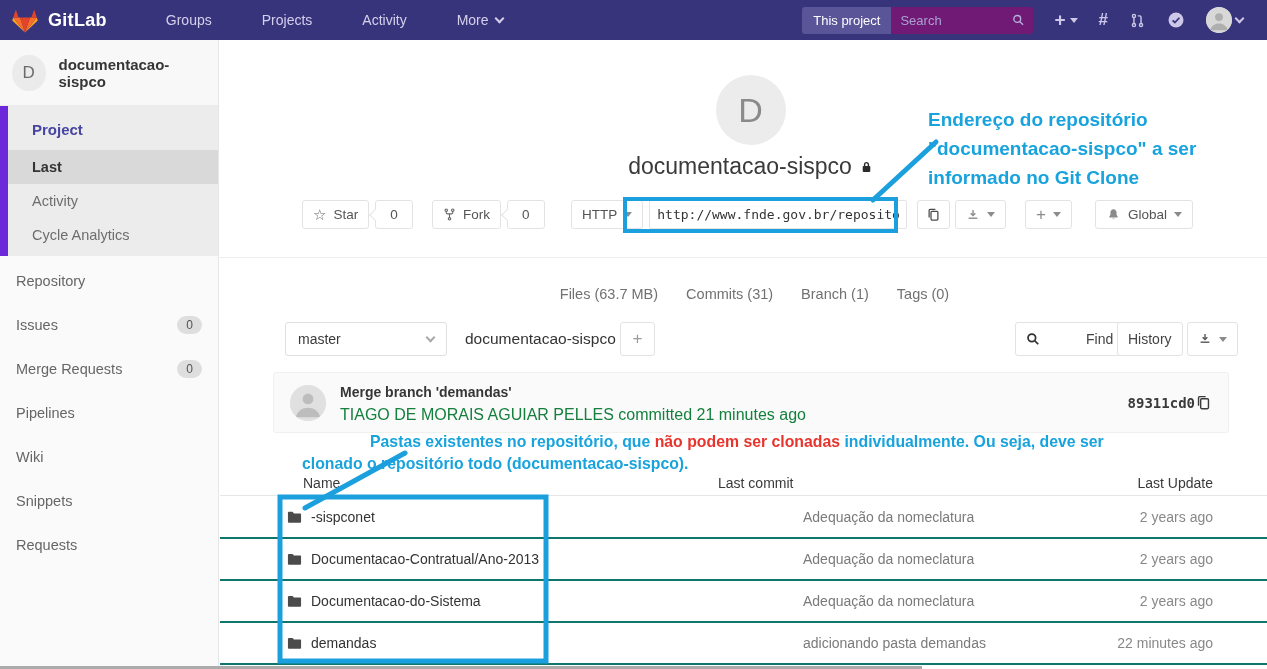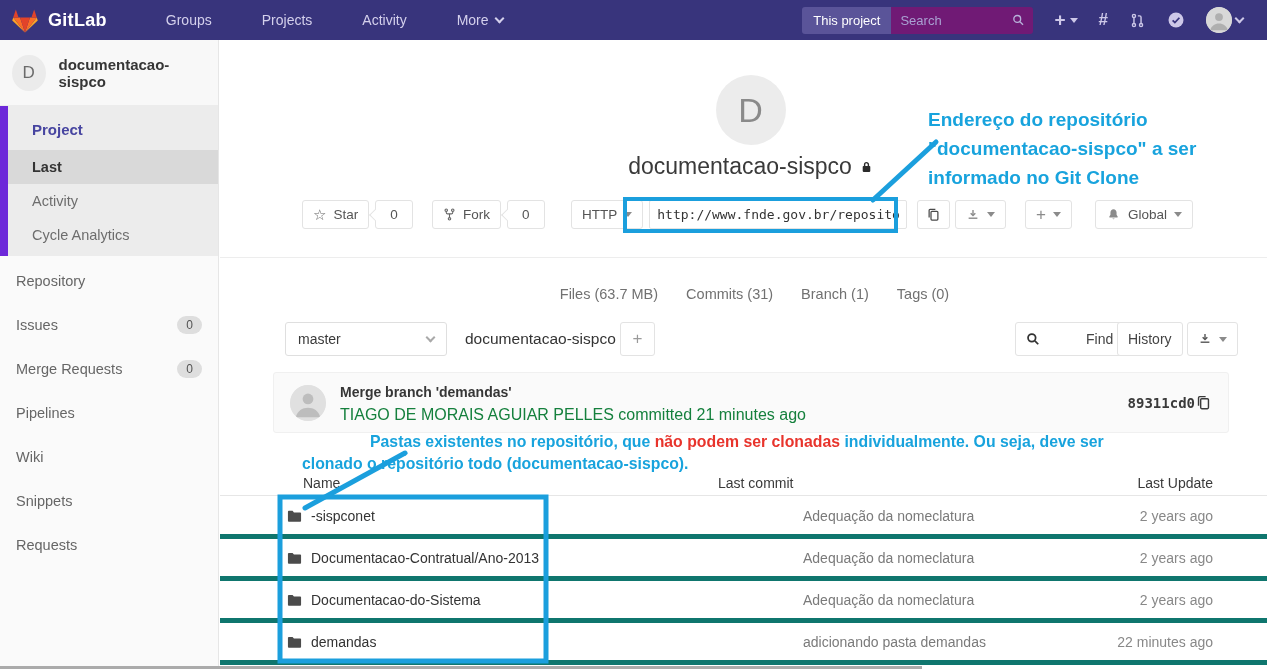--- a/index.html
+++ b/index.html
@@ -80,21 +80,21 @@
   .anno-folders-note { position:absolute; font-size:17px; font-weight:700; color:#18a3dd; white-space:nowrap; transform:scaleX(.93); transform-origin:0 50%; }
   .fn1 { left:150px; top:392px; }
   .fn2 { left:82px; top:414px; }
   .anno-red { color:#e8342c; }
 
   .t-head { position:absolute; top:435px; left:0; right:0; height:21px; border-bottom:1px solid #e6e6e6; font-size:14px; color:#3a3a3a; }
   .th-name { position:absolute; left:63px; top:0;margin-left:20px; }
   .th-commit { position:absolute; left:498px; top:0; }
   .th-updated { position:absolute; right:54px; top:0; }
   .t-body { position:absolute; top:457px; left:0; right:0; }
-  .t-row { position:relative; height:42px; border-bottom:5px solid #0f766e; }
+  .t-row { position:relative; height:42px; border-bottom:2px solid #0f766e; }
   .t-name { position:absolute; left:67px; top:50%; transform:translateY(-50%); display:flex; align-items:center; gap:9px; font-size:14px; color:#333; cursor:pointer; }
   .t-commit { position:absolute; left:583px; top:50%; transform:translateY(-50%); font-size:14px; color:#7a7a7a; cursor:pointer; }
   .t-updated { position:absolute; right:54px; top:50%; transform:translateY(-50%); font-size:14px; color:#888; }
 
   .overlay { position:absolute; top:0; left:0; width:1267px; height:669px; pointer-events:none; z-index:60; }
   .bottom-strip { position:absolute; left:0; bottom:0; width:922px; height:3px; background:#ababab; z-index:70; }
   .ic svg, .icsvg { display:block; }
 </style>
 </head>
 <body>

